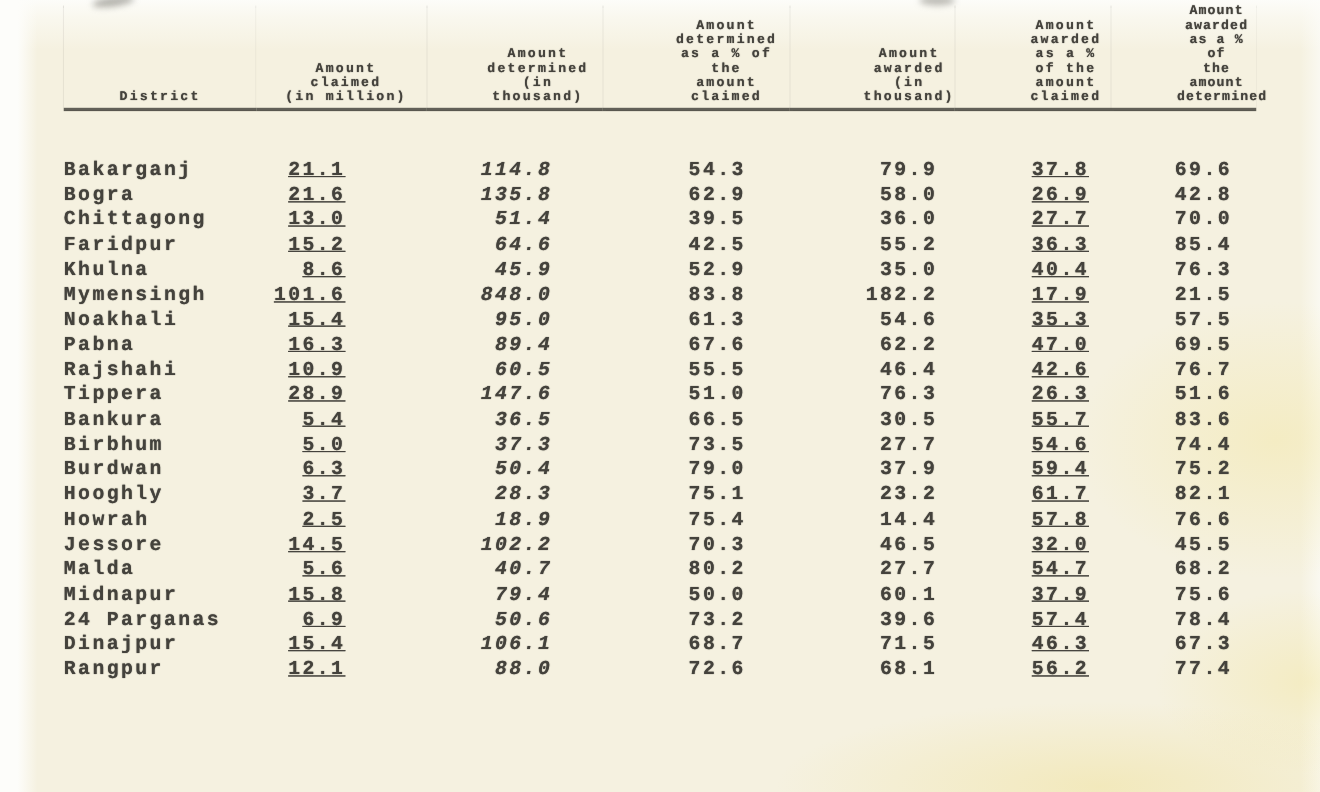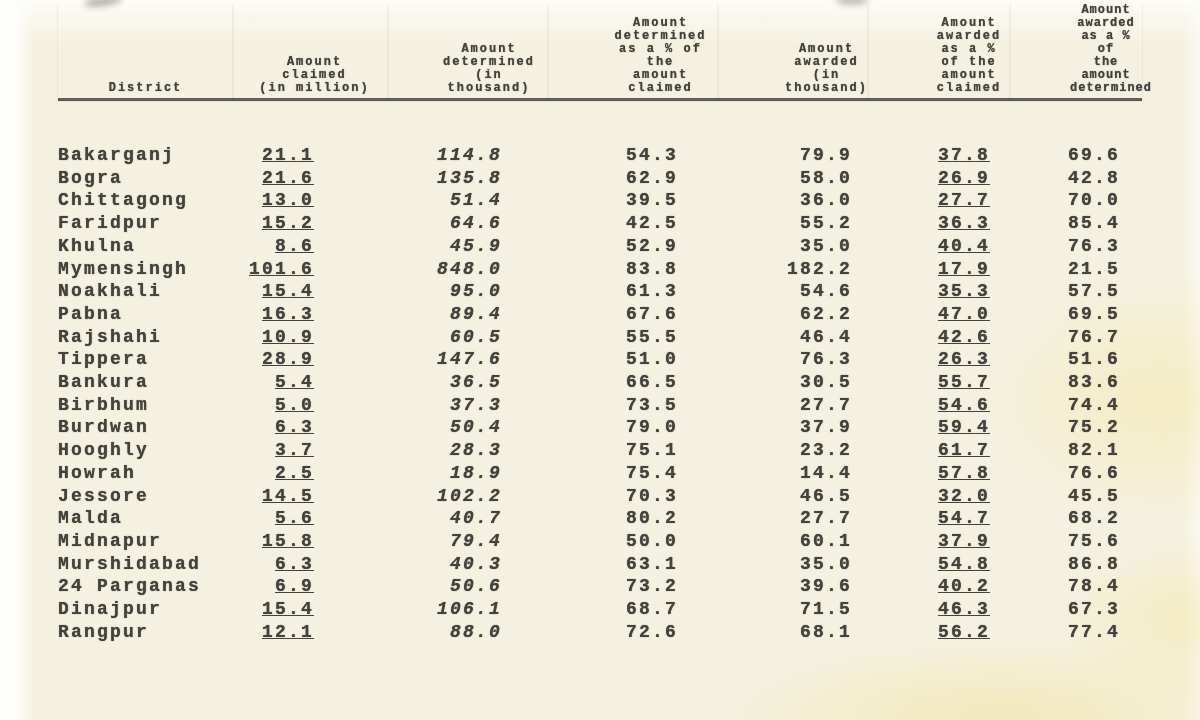--- a/index.html
+++ b/index.html
@@ -266,35 +266,26 @@
         <tr>
           <td><span>Midnapur</span></td>
           <td><span>15.8</span></td>
           <td><span>79.4</span></td>
           <td><span>50.0</span></td>
           <td><span>60.1</span></td>
           <td><span>37.9</span></td>
           <td><span>75.6</span></td>
         </tr>
         <tr>
-          <td><span>Murshidabad</span></td>
-          <td><span>6.3</span></td>
-          <td><span>40.3</span></td>
-          <td><span>63.1</span></td>
-          <td><span>35.0</span></td>
-          <td><span>54.8</span></td>
-          <td><span>86.8</span></td>
-        </tr>
-        <tr>
           <td><span>24 Parganas</span></td>
           <td><span>6.9</span></td>
           <td><span>50.6</span></td>
           <td><span>73.2</span></td>
           <td><span>39.6</span></td>
-          <td><span>40.2</span></td>
+          <td><span>57.4</span></td>
           <td><span>78.4</span></td>
         </tr>
         <tr>
           <td><span>Dinajpur</span></td>
           <td><span>15.4</span></td>
           <td><span>106.1</span></td>
           <td><span>68.7</span></td>
           <td><span>71.5</span></td>
           <td><span>46.3</span></td>
           <td><span>67.3</span></td>

